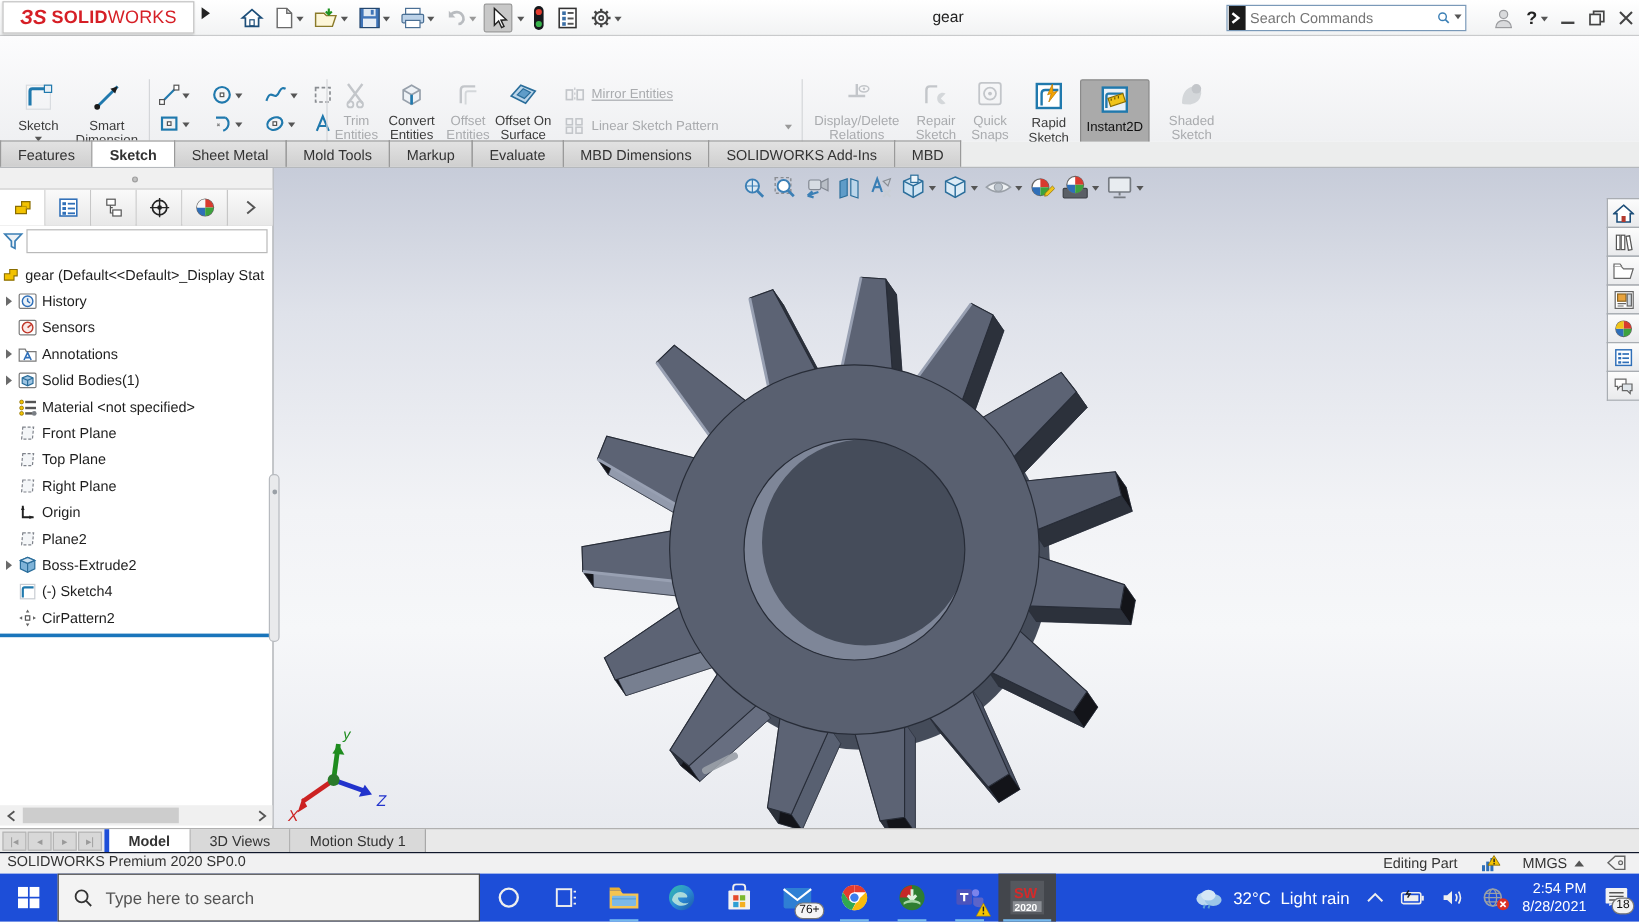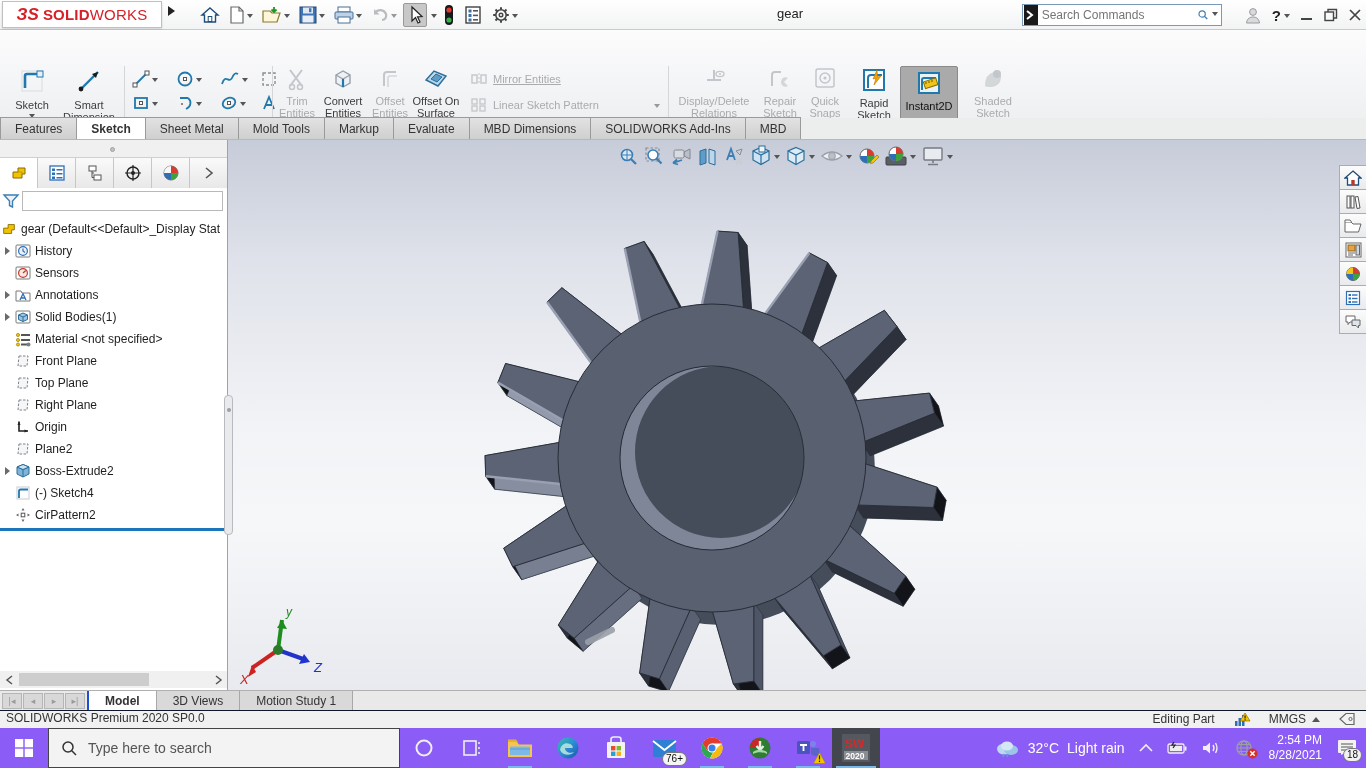--- a/index.html
+++ b/index.html
@@ -72,31 +72,31 @@
 
   
   #taskpane { position:absolute; right:0; top:25px; width:27px; }
   .tp-btn { width:27px; height:25px; background:linear-gradient(#fcfcfc,#e9eaec); border:1px solid #a9adb2; border-right:none; margin-bottom:-1px; display:flex; align-items:center; justify-content:center; }
 
   
   #model-tabs { position:absolute; left:0; top:690px; width:1366px; height:20px; background:#e9e9e9; border-top:1px solid #b0b0b0; display:flex; align-items:stretch; }
   .navbtns { display:flex; align-items:center; padding:0 2px; gap:1px; }
   .navb { width:20px; height:16px; background:#d8d8d8; border:1px solid #b5b5b5; color:#9a9a9a; font-size:9px; display:flex; align-items:center; justify-content:center; }
   .modtab { padding:0 16px; display:flex; align-items:center; background:#d9d9d9; border-right:1px solid #a8a8a8; font-size:12px; color:#333; }
-  .modtab.active { background:#fff; font-weight:bold; border-left:2px solid #1d4ed8; }
+  .modtab.active { background:#fff; font-weight:bold; border-left:4px solid #1d4ed8; }
 
   
   #statusbar { position:absolute; left:0; top:710px; width:1366px; height:18px; background:#f1f1f2; border-top:1px solid #0f172a; display:flex; align-items:flex-start; font-size:12px; color:#333; }
   #statusbar .left { margin-left:6px; }
   #statusbar .right { margin-left:auto; display:flex; align-items:center; gap:18px; margin-right:10px; }
   .units { display:flex; align-items:center; gap:6px; }
   .up-caret { width:0; height:0; border:4px solid transparent; border-bottom:5px solid #555; margin-top:-4px; }
 
   
-  #taskbar { position:absolute; left:0; top:728px; width:1366px; height:40px; background:#8b5cf6; display:flex; align-items:center; color:#fff; }
+  #taskbar { position:absolute; left:0; top:728px; width:1366px; height:40px; background:#1d4ed8; display:flex; align-items:center; color:#fff; }
   #start-btn { width:48px; height:40px; display:flex; align-items:center; justify-content:center; }
   #tb-search { width:352px; height:40px; background:#f3f3f3; display:flex; align-items:center; border:1px solid #444; }
   #tb-search .ph { color:#545454; font-size:14px; margin-left:10px; }
   .tb-ic { width:48px; height:40px; display:flex; align-items:center; justify-content:center; position:relative; }
   .tb-ic .underline { position:absolute; bottom:0; left:12px; width:24px; height:2px; background:#76b9ed; }
   .tb-ic.activeapp { background:#43464c; }
   .badge { position:absolute; font-size:10px; background:#f5f5f5; color:#111; border:1px solid #777; border-radius:8px; padding:0 3px; line-height:12px; }
   #tb-right { margin-left:auto; display:flex; align-items:center; gap:14px; padding-right:8px; height:40px; }
   #tb-weather { display:flex; align-items:center; gap:8px; font-size:14px; }
   #tb-clock { text-align:right; font-size:12px; line-height:15px; }

